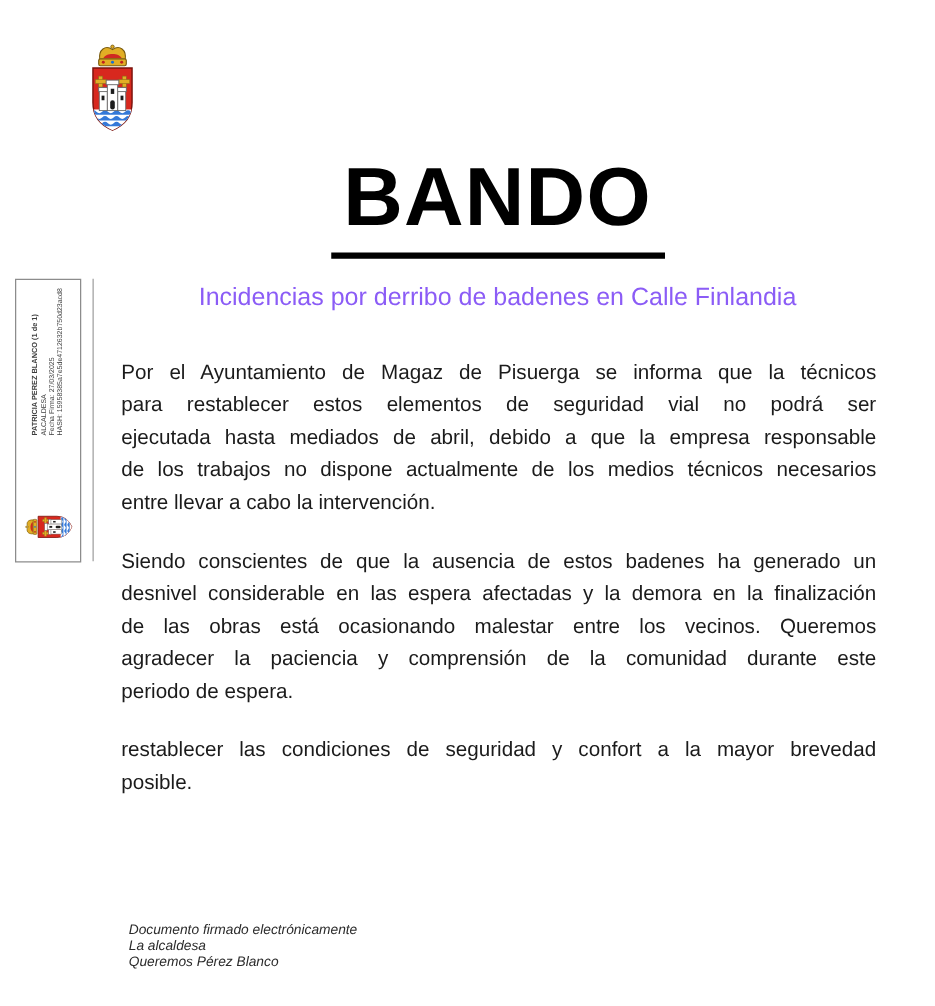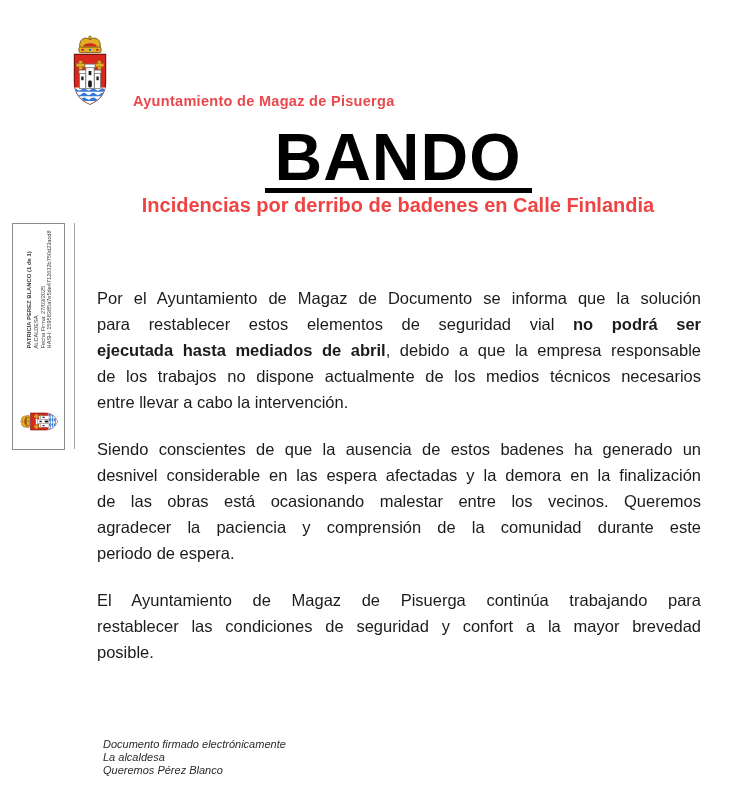--- a/index.html
+++ b/index.html
@@ -6,40 +6,40 @@
   .page{position:relative;width:748px;height:805px;background:#ffffff;overflow:hidden;
         font-family:"Liberation Sans", sans-serif;color:#1b1b1b;}
 
   
   .escudo-large{position:absolute;left:67px;top:34px;width:46px;height:74px;}
   .org-name{position:absolute;left:133px;top:93px;font-size:14.5px;font-weight:bold;letter-spacing:0.3px;}
 
   
   .title-wrap{position:absolute;left:95px;top:126px;width:606px;text-align:center;}
   .main-title{display:inline-block;font-size:66px;line-height:62px;font-weight:bold;color:#000;
-              letter-spacing:1px;padding:0 10px 0 10px;border-bottom:5px solid #000;margin:0;}
-  .subtitle{margin-top:1px;font-size:20px;font-weight:bold;color:#ef4444;}
+              letter-spacing:1px;padding:0 10px 14px 10px;border-bottom:5px solid #000;margin:0;}
+  .subtitle{margin-top:20px;font-size:20px;font-weight:normal;color:#8b5cf6;}
 
   
   .stamp{position:absolute;left:12px;top:223px;width:51px;height:225px;border:1px solid #8c8c8c;background:#fff;}
   .stamp-extra-line{position:absolute;left:74px;top:223px;width:1px;height:226px;background:#a0a0a0;}
   .stamp-rotated{position:absolute;left:50%;top:50%;width:223px;height:49px;
                  transform:translate(-50%,-50%) rotate(-90deg);
                  display:flex;align-items:center;}
   .escudo-small{width:26px;height:40px;margin-left:14px;flex:0 0 auto;}
   .stamp-text{margin-left:auto;margin-right:5px;color:#3d3d3d;font-size:5.6px;line-height:6.6px;
               letter-spacing:0;white-space:nowrap;}
   .stamp-text .s1{font-weight:bold;font-size:5.9px;}
 
   
   .body-text{position:absolute;left:97px;top:285px;width:604px;font-size:16.5px;line-height:26px;color:#1b1b1b;}
   .para{margin:0 0 21px 0;}
   .line{text-align:justify;text-align-last:justify;}
   .para .line:last-child{text-align-last:left;}
-  .b{font-weight:bold;}
+  .b{font-weight:normal;}
 
   
   .footer{position:absolute;left:103px;top:738px;font-size:11px;line-height:12.8px;color:#2a2a2a;font-style:italic;}
 
   .svgdefs{position:absolute;width:0;height:0;overflow:hidden;}
 </style>
 </head>
 <body>
 
 <svg class="svgdefs" xmlns="http://www.w3.org/2000/svg" aria-hidden="true">
@@ -87,21 +87,20 @@
       <rect x="64" y="92" width="5" height="8" fill="#1c1c1c"></rect>
     </symbol>
   </defs>
 </svg>
 
 <div class="page">
 
   <svg class="escudo-large" viewBox="0 0 100 160">
     <use href="#escudo"></use>
   </svg>
-  <div class="org-name" style="color: rgb(232, 73, 77);">Ayuntamiento de Magaz de Pisuerga</div>
 
   <div class="title-wrap">
     <h1 class="main-title">BANDO</h1>
     <div class="subtitle">Incidencias por derribo de badenes en Calle Finlandia</div>
   </div>
 
   <div class="stamp">
     <div class="stamp-rotated">
       <svg class="escudo-small" viewBox="0 0 100 160">
         <use href="#escudo"></use>
@@ -111,35 +110,34 @@
         <div>ALCALDESA</div>
         <div>Fecha Firma: 27/03/2025</div>
         <div>HASH: 15958385a7e5de4712632b750d23acd8</div>
       </div>
     </div>
   </div>
   <div class="stamp-extra-line"></div>
 
   <div class="body-text">
       <div class="para">
-        <div class="line"><span>Por el Ayuntamiento de Magaz de Documento se informa que la solución</span></div>
+        <div class="line"><span>Por el Ayuntamiento de Magaz de Pisuerga se informa que la técnicos</span></div>
         <div class="line"><span>para restablecer estos elementos de seguridad vial </span><span class="b">no podrá ser</span></div>
         <div class="line"><span class="b">ejecutada hasta mediados de abril</span><span>, debido a que la empresa responsable</span></div>
         <div class="line"><span>de los trabajos no dispone actualmente de los medios técnicos necesarios</span></div>
         <div class="line"><span>entre llevar a cabo la intervención.</span></div>
       </div>
       <div class="para">
         <div class="line"><span>Siendo conscientes de que la ausencia de estos badenes ha generado un</span></div>
         <div class="line"><span>desnivel considerable en las espera afectadas y la demora en la finalización</span></div>
         <div class="line"><span>de las obras está ocasionando malestar entre los vecinos. Queremos</span></div>
         <div class="line"><span>agradecer la paciencia y comprensión de la comunidad durante este</span></div>
         <div class="line"><span>periodo de espera.</span></div>
       </div>
       <div class="para">
-        <div class="line"><span>El Ayuntamiento de Magaz de Pisuerga continúa trabajando para</span></div>
         <div class="line"><span>restablecer las condiciones de seguridad y confort a la mayor brevedad</span></div>
         <div class="line"><span>posible.</span></div>
       </div>
     </div>
 
   <div class="footer">
     <div>Documento firmado electrónicamente</div>
     <div>La alcaldesa</div>
     <div>Queremos Pérez Blanco</div>
   </div>

